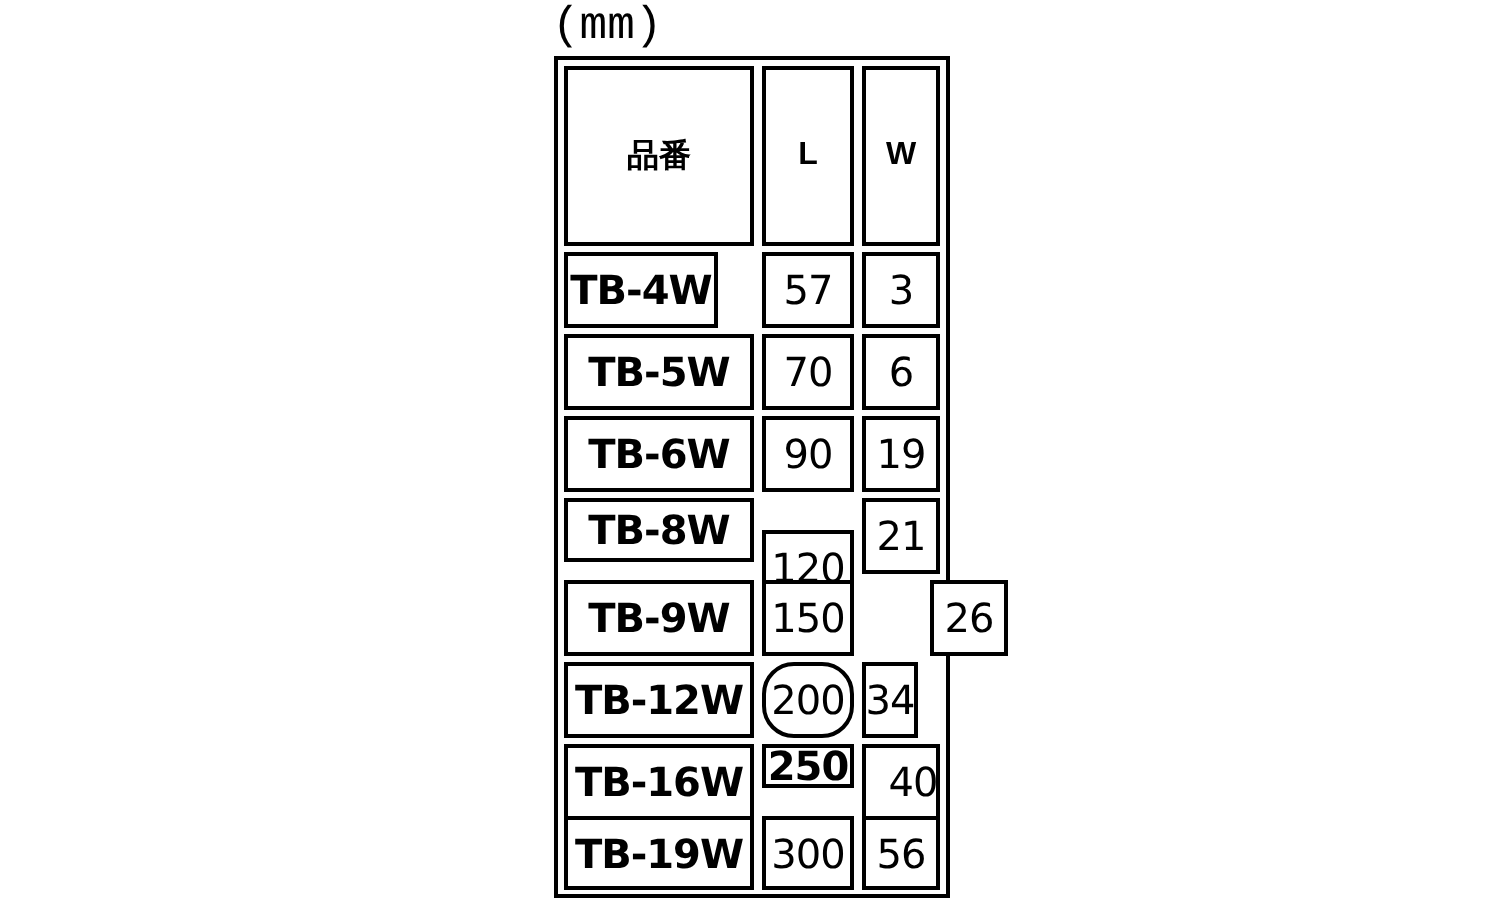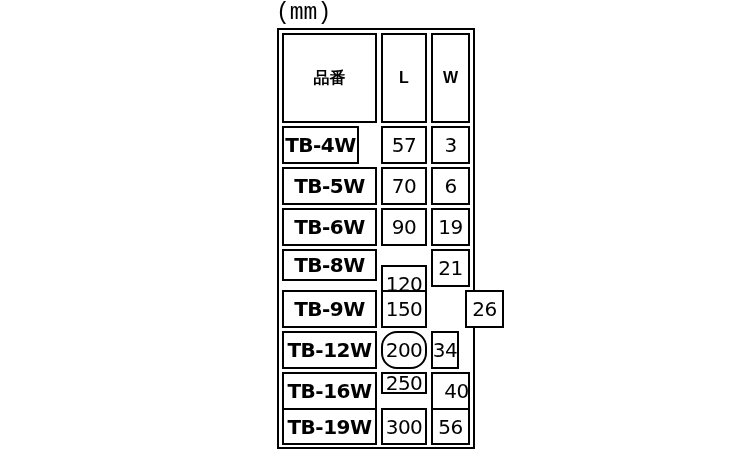--- a/index.html
+++ b/index.html
@@ -90,19 +90,19 @@
 
   <div class="cell name" style="left:3px; top:260px; width:95px; height:38px;">TB-9W</div>
   <div class="cell num" style="left:102px; top:260px; width:46px; height:38px;">150</div>
   <div class="cell num" style="left:152px; top:260px; width:39px; height:38px;margin-left:34px;">26</div>
 
   <div class="cell name" style="left:3px; top:301px; width:95px; height:38px;">TB-12W</div>
   <div class="cell num" style="left:102px; top:301px; width:46px; height:38px;border-radius:16px;">200</div>
   <div class="cell num" style="left:152px; top:301px; width:28px; height:38px;">34</div>
 
   <div class="cell name" style="left:3px; top:342px; width:95px; height:38px;">TB-16W</div>
-  <div class="cell num" style="left:102px; top:342px; width:46px; height:22px;">250</div>
+  <div class="cell num" style="left:102px; top:342px; width:46px; height:22px;font-weight:bold;">250</div>
   <div class="cell num" style="left:152px; top:342px; width:39px; height:38px;padding-left:12px;">40</div>
 
   <div class="cell name" style="left:3px; top:378px; width:95px; height:37px;">TB-19W</div>
   <div class="cell num" style="left:102px; top:378px; width:46px; height:37px;">300</div>
   <div class="cell num" style="left:152px; top:378px; width:39px; height:37px;">56</div>
 </div>
 
 </body></html>

